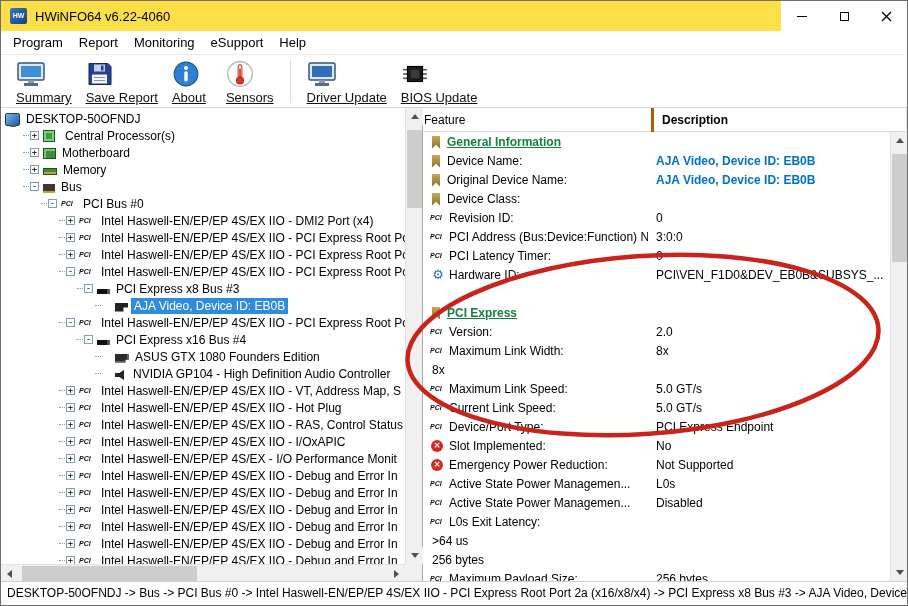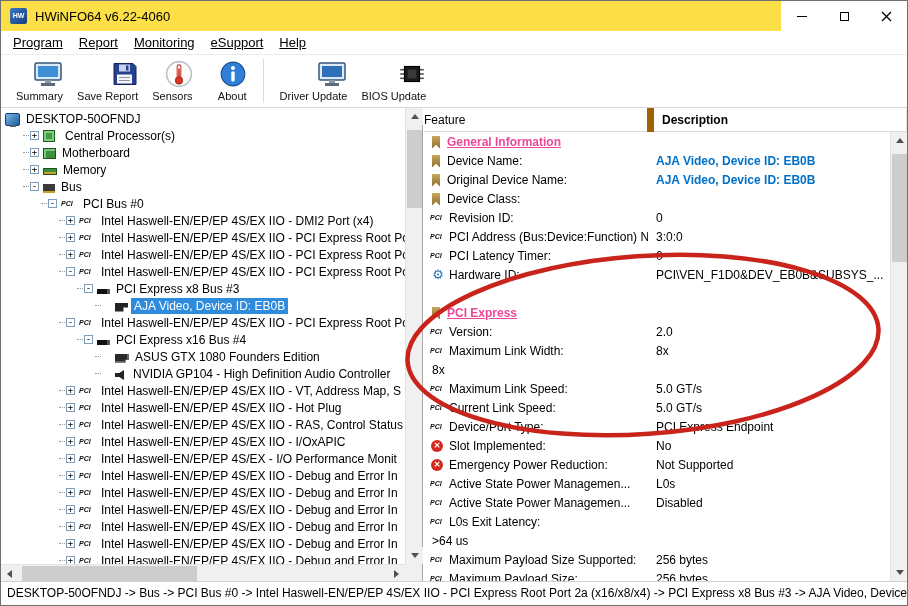--- a/index.html
+++ b/index.html
@@ -15,28 +15,28 @@
     background: linear-gradient(135deg,#3a78c8,#143f7d); border-radius: 2px;
     color: #fff; font: bold 7px/16px "Liberation Sans", sans-serif; text-align: center; }
   .app-icon::after { content: "HW"; }
   .title-text { font-size: 13px; }
   .win-controls { margin-left: auto; display: flex; height: 30px; }
   .win-btn { width: 42px; height: 30px; display: flex; align-items: center; justify-content: center; border: none; background: #fff; cursor: default; }
   .glyph-min { width: 10px; height: 1px; background: #000; display: block; }
   .glyph-max { width: 9px; height: 9px; border: 1px solid #000; display: block; }
   
   .menubar { position: absolute; top: 30px; left: 0; right: 0; height: 24px;
-    display: flex; align-items: center; padding-left: 4px; border-bottom: 1px solid #ececec; background: #fff; text-decoration: underline; }
+    display: flex; align-items: center; padding-left: 4px; border-bottom: 1px solid #ececec; background: #fff; }
   .menu-item { padding: 3px 8px; font-size: 13px; }
   
   .toolbar { position: absolute; top: 54px; left: 0; right: 0; height: 53px;
     display: flex; align-items: flex-start; padding: 4px 0 0 8px; background: #fff;
     border-bottom: 1px solid #d8d8d8; }
-  .tb-btn { display: flex; flex-direction: column; align-items: flex-end; min-width: 54px;
-    padding: 1px 7px; background: transparent; border: none; font-size: 11px; color: #111; }
+  .tb-btn { display: flex; flex-direction: column; align-items: flex-start; min-width: 54px;
+    padding: 1px 7px; background: transparent; border: none; font-size: 13px; color: #111; text-decoration: underline; }
   .tb-btn .tb-label { margin-top: 2px; white-space: nowrap; }
   .tb-sep { width: 1px; background: #dcdcdc; height: 44px; margin: 0 9px; flex: none; }
   
   .main { position: absolute; top: 107px; left: 0; right: 0; bottom: 24px; }
   .tree-panel { position: absolute; left: 0; top: 0; bottom: 0; width: 422px;
     background: #fff; border-right: 1px solid #a8a8a8; }
   .tree-rows { position: absolute; left: 0; top: 2px; right: 17px; bottom: 17px; overflow: hidden; }
   .trow { display: flex; align-items: center; height: 17px; white-space: nowrap; overflow: hidden; }
   .tline { width: 6px; border-top: 1px dotted #9a9a9a; flex: none; margin-right: 1px; }
   .ebox { width: 9px; height: 9px; flex: none; border: 1px solid #7f9db9; background: #fff;
@@ -67,28 +67,28 @@
     clip-path: polygon(0 30%,35% 30%,75% 0,75% 100%,35% 70%,0 70%); }
   .bookmark-icon { width: 8px; height: 13px; margin: 1px 7px 0 2px;
     background: linear-gradient(#c9a85a,#8a6d2f); clip-path: polygon(0 0,100% 0,100% 100%,50% 72%,0 100%); }
   .gear-icon { color: #2e74b5; font-size: 13px; line-height: 15px; text-align: center; }
   .error-icon { width: 12px; height: 12px; margin: 2px 6px 2px 1px; border-radius: 50%;
     background: #d coloring; background: #d42a1e; color: #fff; font: bold 8px/12px "Liberation Sans", sans-serif; text-align: center; }
   
   .details-panel { position: absolute; left: 423px; right: 0; top: 0; bottom: 0; background: #fff; }
   .dheader { position: absolute; top: 0; left: 0; right: 0; height: 24px; display: flex;
     border-bottom: 1px solid #d9d9d9; background: #fff; align-items: center; }
-  .hcell1 { width: 230px; flex: none; border-right: 7px solid #a16207; height: 24px; line-height: 24px; }
+  .hcell1 { width: 230px; flex: none; border-right: 3px solid #a16207; height: 24px; line-height: 24px; }
   .hcell2 { flex: 1; padding-left: 8px; border-right: 1px solid #e3e3e3; height: 24px; line-height: 24px; font-weight: bold; }
   .details-rows { position: absolute; top: 24px; left: 0; right: 17px; bottom: 0; overflow: hidden; }
   .drow { display: flex; align-items: center; height: 19px; white-space: nowrap; }
   .drow.blank { height: 19px; }
   .fcell { width: 224px; flex: none; display: flex; align-items: center; overflow: hidden; white-space: nowrap; padding-left: 6px; }
   .dcell { flex: 1; overflow: hidden; white-space: nowrap; padding-left: 8px; }
-  .drow.section .flabel { font-weight: bold; text-decoration: underline; color: #ec4899; }
+  .drow.section .flabel { font-weight: bold; text-decoration: underline; color: #15803d; }
   .dcell.blue-bold { color: #0070c8; font-weight: bold; }
   .dcell.bold { font-weight: bold; }
   
   .sb { background: #f0f0f0; position: absolute; }
   .sb-v-tree { top: 0; right: 0; bottom: 17px; width: 17px; border-left: 1px solid #e2e2e2; }
   .sb-h-tree { bottom: 0; left: 0; right: 17px; height: 17px; border-top: 1px solid #e2e2e2; }
   .sb-corner { bottom: 0; right: 0; width: 17px; height: 17px; }
   .sb-v-det { top: 24px; right: 0; bottom: 0; width: 17px; border-left: 1px solid #e2e2e2; }
   .sb-btn { position: absolute; width: 17px; height: 17px; display: flex; align-items: center; justify-content: center; background: #f0f0f0; }
   .sb-btn.top { top: 0; left: 0; } .sb-btn.bottom { bottom: 0; left: 0; }
@@ -155,34 +155,34 @@
         <rect x="8" y="4" width="11" height="7" fill="#c6d2ea"></rect>
         <rect x="15" y="5" width="2.5" height="5" fill="#26418f"></rect>
         <rect x="6" y="14" width="15" height="9" fill="#f4f6fa"></rect>
         <line x1="8" y1="17" x2="19" y2="17" stroke="#8a93a8"></line>
         <line x1="8" y1="20" x2="19" y2="20" stroke="#8a93a8"></line>
       </svg>
       <span class="tb-label">Save Report</span>
     </button>
     <button class="tb-btn">
       <svg width="28" height="28" viewBox="0 0 26 26">
+        <circle cx="13" cy="13" r="11" fill="#2f7fd8" stroke="#1b4f8a"></circle>
+        <circle cx="13" cy="7.5" r="1.9" fill="#fff"></circle>
+        <rect x="11.4" y="10.5" width="3.2" height="9.5" rx="1.5" fill="#fff"></rect>
+      </svg>
+      <span class="tb-label">About</span>
+    </button>
+    <button class="tb-btn">
+      <svg width="28" height="28" viewBox="0 0 26 26">
         <circle cx="13" cy="13" r="11.5" fill="#fdfdfd" stroke="#b9c2cc" stroke-width="1.5"></circle>
         <rect x="11.3" y="4.5" width="3.4" height="12" rx="1.7" fill="#fff" stroke="#c0392b"></rect>
         <rect x="12.2" y="8" width="1.6" height="9" fill="#e03425"></rect>
         <circle cx="13" cy="19" r="3.2" fill="#e03425" stroke="#a5281c"></circle>
       </svg>
       <span class="tb-label">Sensors</span>
-    </button>
-    <button class="tb-btn">
-      <svg width="28" height="28" viewBox="0 0 26 26">
-        <circle cx="13" cy="13" r="11" fill="#2f7fd8" stroke="#1b4f8a"></circle>
-        <circle cx="13" cy="7.5" r="1.9" fill="#fff"></circle>
-        <rect x="11.4" y="10.5" width="3.2" height="9.5" rx="1.5" fill="#fff"></rect>
-      </svg>
-      <span class="tb-label">About</span>
     </button>
     <div class="tb-sep"></div>
     <button class="tb-btn">
       <svg width="30" height="28" viewBox="0 0 30 28">
         <rect x="2" y="3" width="26" height="17" rx="1.5" fill="#dce9f7" stroke="#35567c" stroke-width="1.5"></rect>
         <rect x="5" y="6" width="20" height="11" fill="#2f6fb8"></rect>
         <rect x="12" y="20" width="6" height="3" fill="#8a97a8"></rect>
         <rect x="8" y="23" width="14" height="3" fill="#5c6b7c"></rect>
       </svg>
       <span class="tb-label">Driver Update</span>
@@ -528,24 +528,20 @@
           <div class="drow">
             <div class="fcell">
               <span class="icon pci-icon">PCI</span>
               <span class="flabel">L0s Exit Latency:</span>
             </div>
           </div>
           <div class="drow">
             <div class="dcell">&gt;64 us</div>
           </div>
           <div class="drow">
-            <div class="fcell">
-              <span class="icon pci-icon">PCI</span>
-              <span class="flabel">Maximum Payload Size Supported:</span>
-            </div>
             <div class="dcell">256 bytes</div>
           </div>
           <div class="drow">
             <div class="fcell">
               <span class="icon pci-icon">PCI</span>
               <span class="flabel">Maximum Payload Size:</span>
             </div>
             <div class="dcell">256 bytes</div>
           </div>
         </div>

